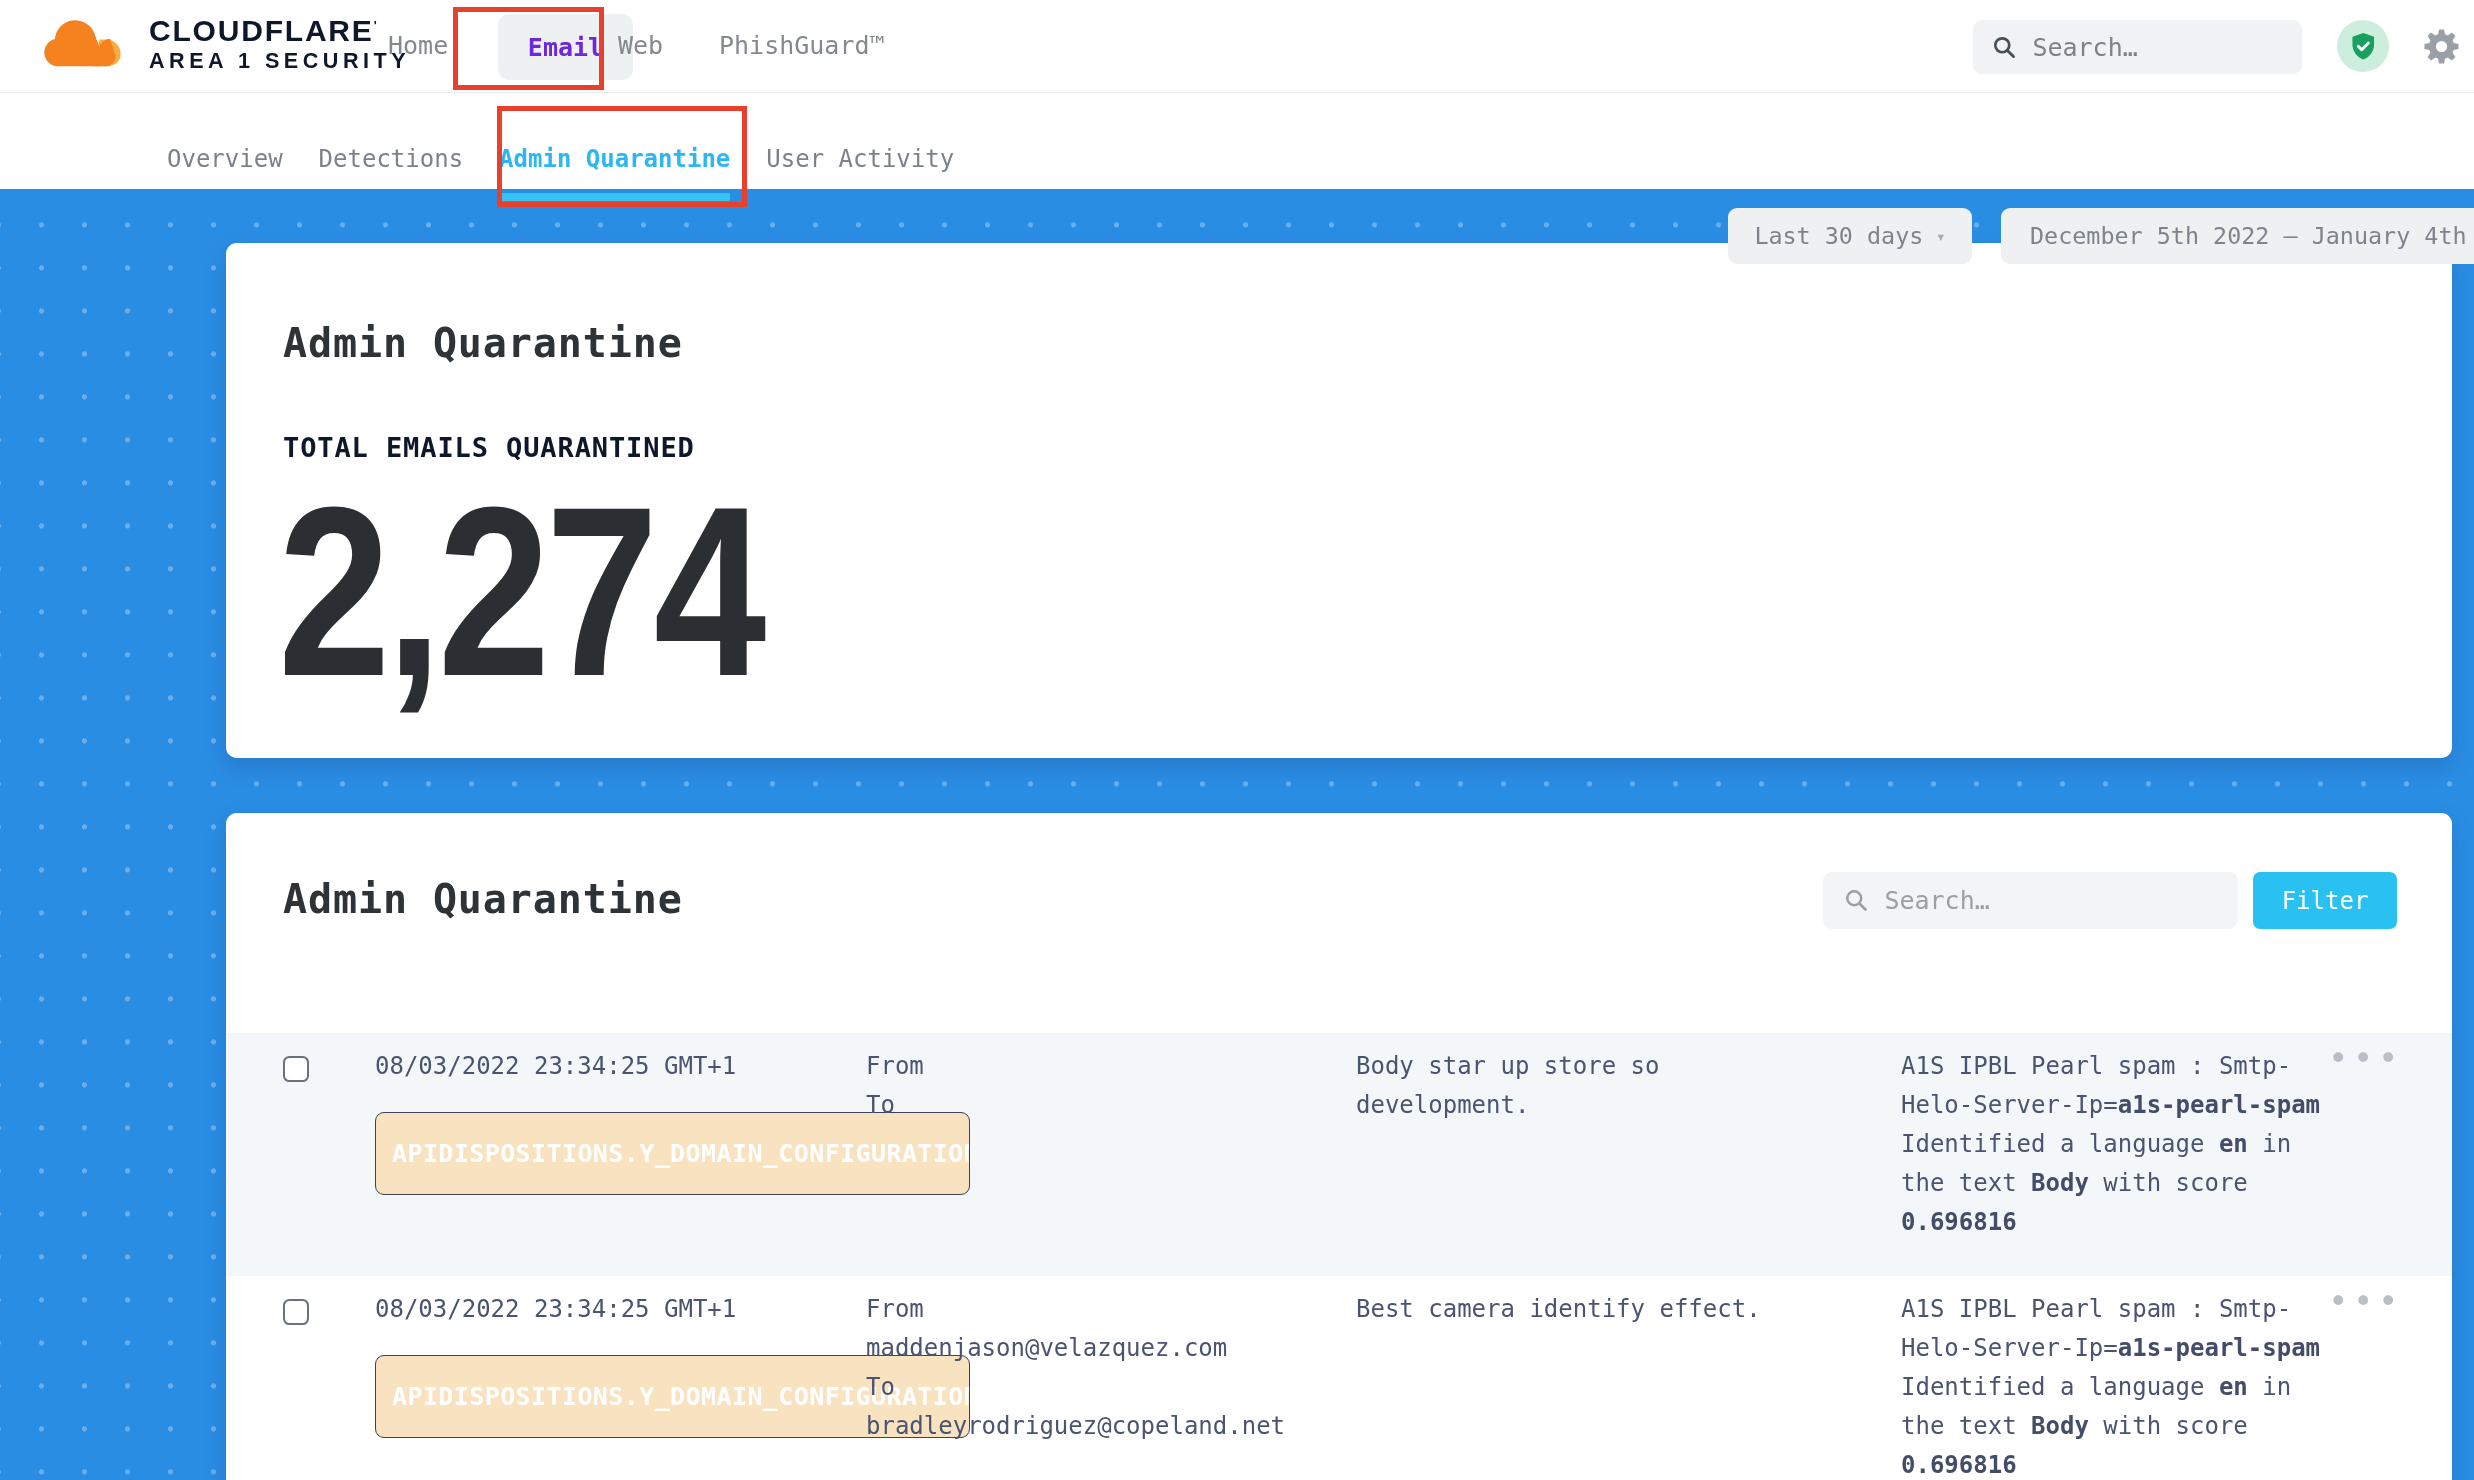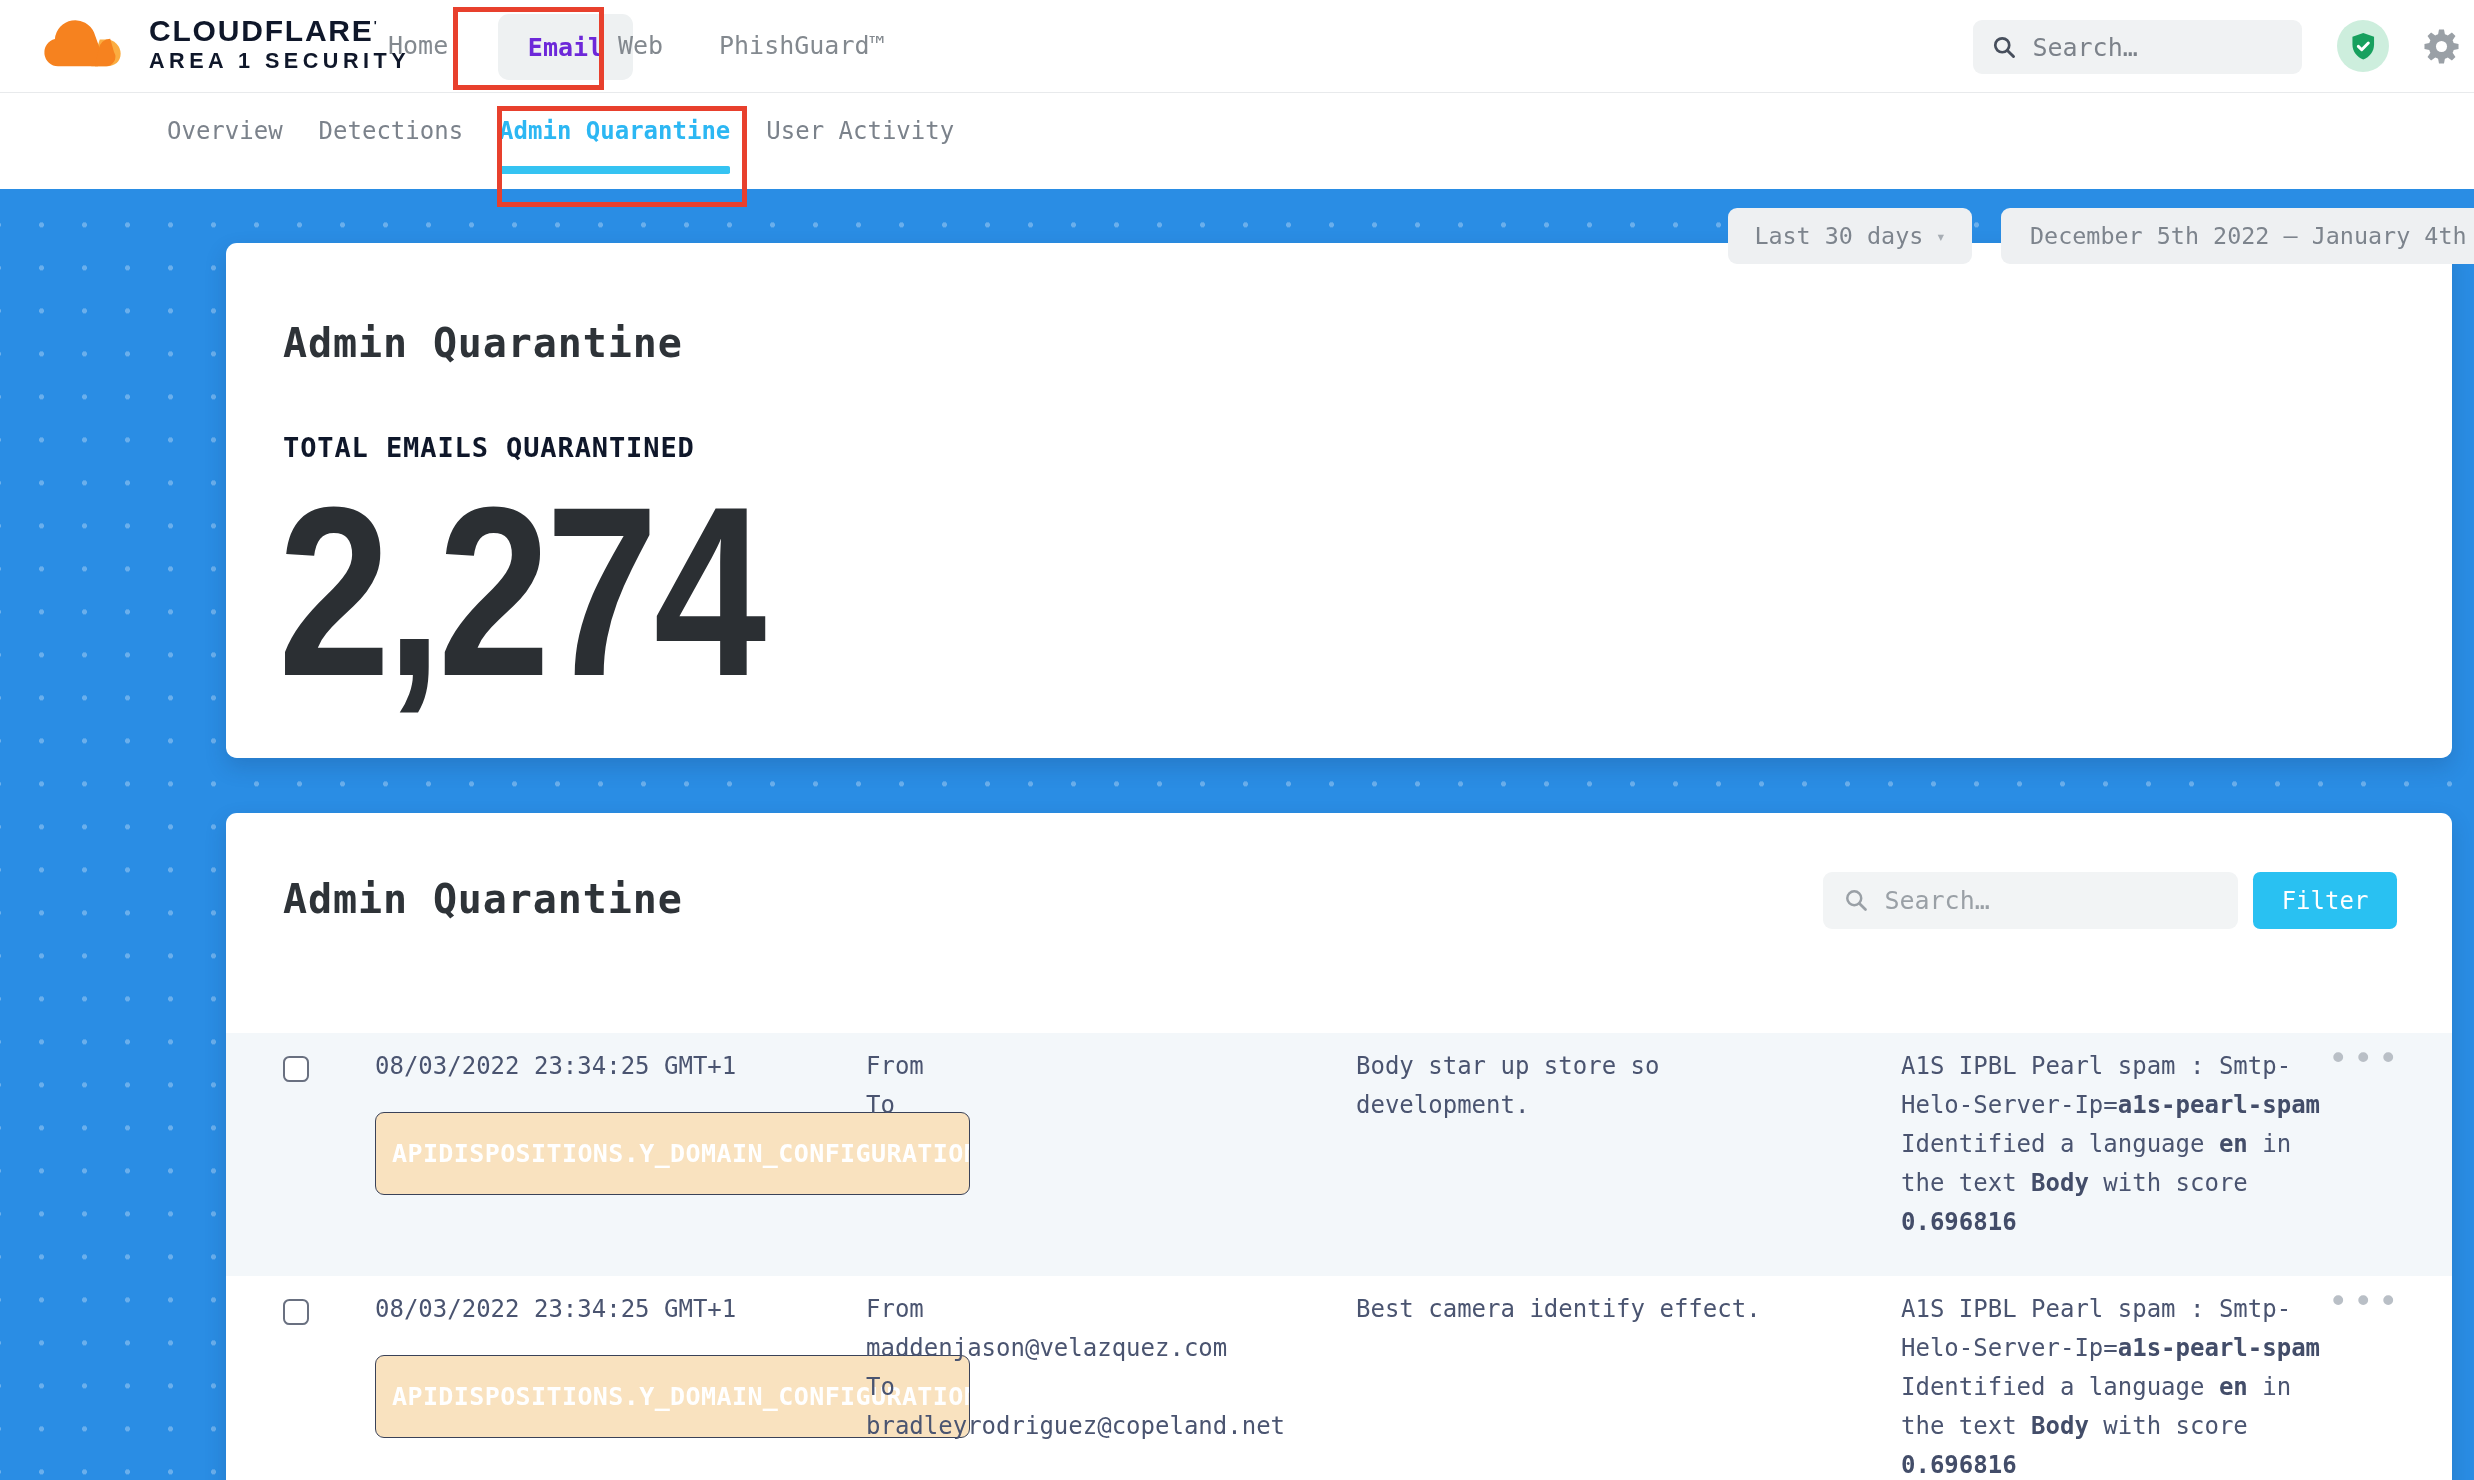--- a/index.html
+++ b/index.html
@@ -25,21 +25,21 @@
     background:#f0f2f3; border-radius:9px; display:flex; align-items:center; padding:0 18px; gap:14.4px;}
   .top-search input{ border:none; outline:none; background:transparent; font:inherit;
     font-size:25px; color:#585f68; width:234px; }
   .top-search input::placeholder{ color:#7c828a; }
   .shield-badge{ position:absolute; left:2337px; top:20px; width:52px; height:52px;
     border-radius:50%; background:#cdeedd; display:flex; align-items:center; justify-content:center; cursor:pointer;}
   .shield-badge svg{ width:30.5px; height:30.5px; }
   .gear{ position:absolute; left:2420px; top:25px; width:43px; height:43px; cursor:pointer;}
   
   .subnav{ position:absolute; left:0; top:95px; width:2475px; height:93px; background:#fff; z-index:4;}
-  .subnav-tabs{ position:absolute; left:167px; top:4px; height:93px; display:flex; gap:36px; align-items:flex-start;}
+  .subnav-tabs{ position:absolute; left:167px; top:17px; height:93px; display:flex; gap:36px; align-items:center;}
   .subtab{ font-size:24px; color:#7b828b; cursor:pointer; position:relative; padding:18px 0; }
   .subtab.active{ color:#2cb7f3; font-weight:bold; }
   .subtab .underbar{ position:absolute; left:0; bottom:-10.8px; height:8px; width:100%;
     background:#35c3f2; border-radius:1.8px; }
   .range-pill{ position:absolute; top:113px; height:56px; background:#eef0f2; border-radius:9px;
     display:flex; align-items:center; font-size:23.4px; color:#7d848d; cursor:pointer; }
   .pill-days{ left:1728px; width:244px; justify-content:center; gap:12.6px;}
   .pill-days .caret{ font-size:16px; color:#a7adb4; }
   .pill-date{ left:2001px; width:575px; padding-left:29px; white-space:nowrap; overflow:hidden;}
   

